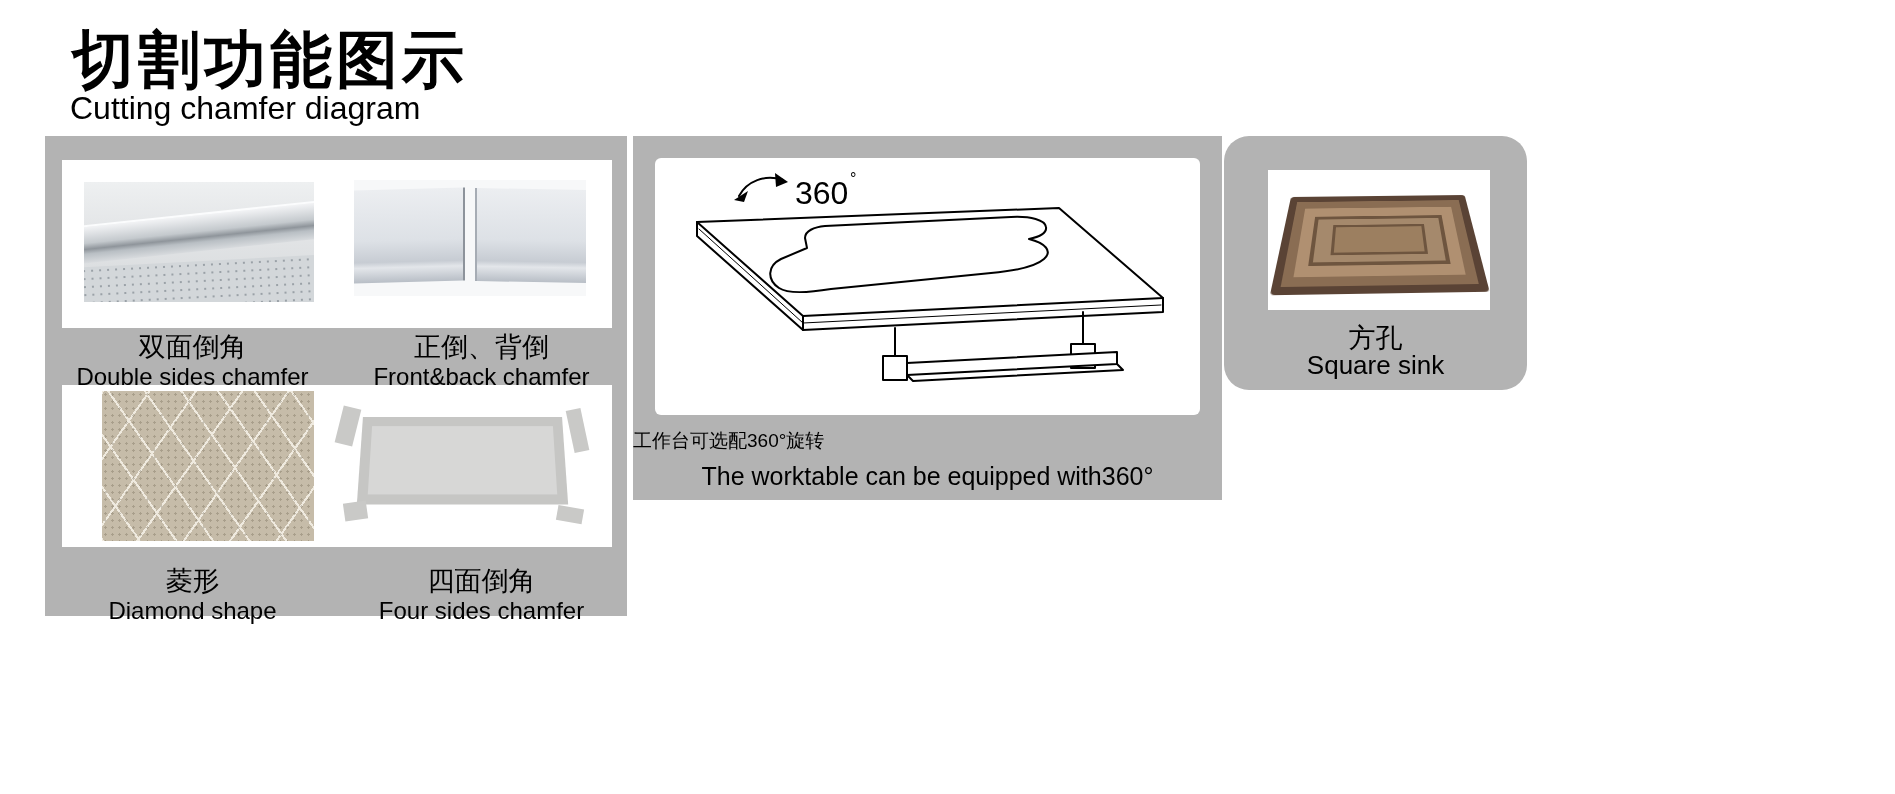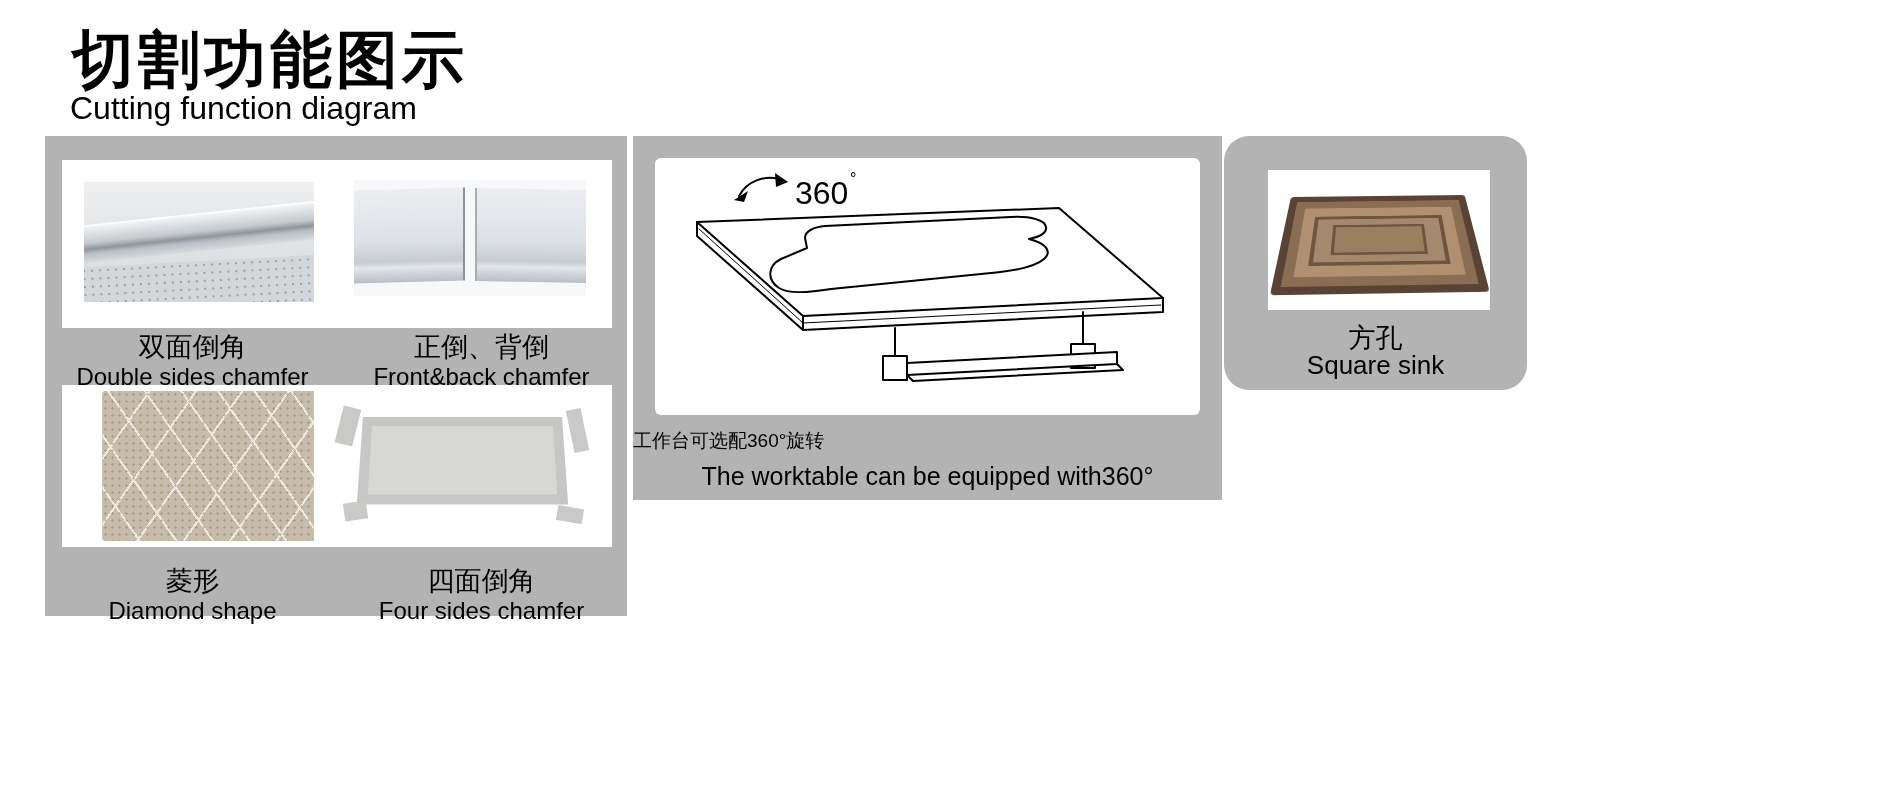--- a/index.html
+++ b/index.html
@@ -87,21 +87,21 @@
     background:#9c7f60; border:3px solid #6e553f; }
   .right-label-zh { position:absolute; top:184px; left:0; width:100%; text-align:center; font-size:27px; }
   .right-label-en { position:absolute; top:214px; left:0; width:100%; text-align:center; font-size:26px; }
 </style>
 </head>
 <body>
 
 <div class="canvas">
 
   <div class="title-zh">切割功能图示</div>
-  <div class="title-en">Cutting function diagram</div>
+  <div class="title-en">Cutting chamfer diagram</div>
 
   <div class="panel" id="panel-left">
 
     <div class="white-strip" id="strip1">
       <div class="photo" id="photo-dsc">
         <div class="edge"></div>
         <div class="base"></div>
       </div>
       <div class="photo" id="photo-fbc">
         <div class="slab l"></div>

